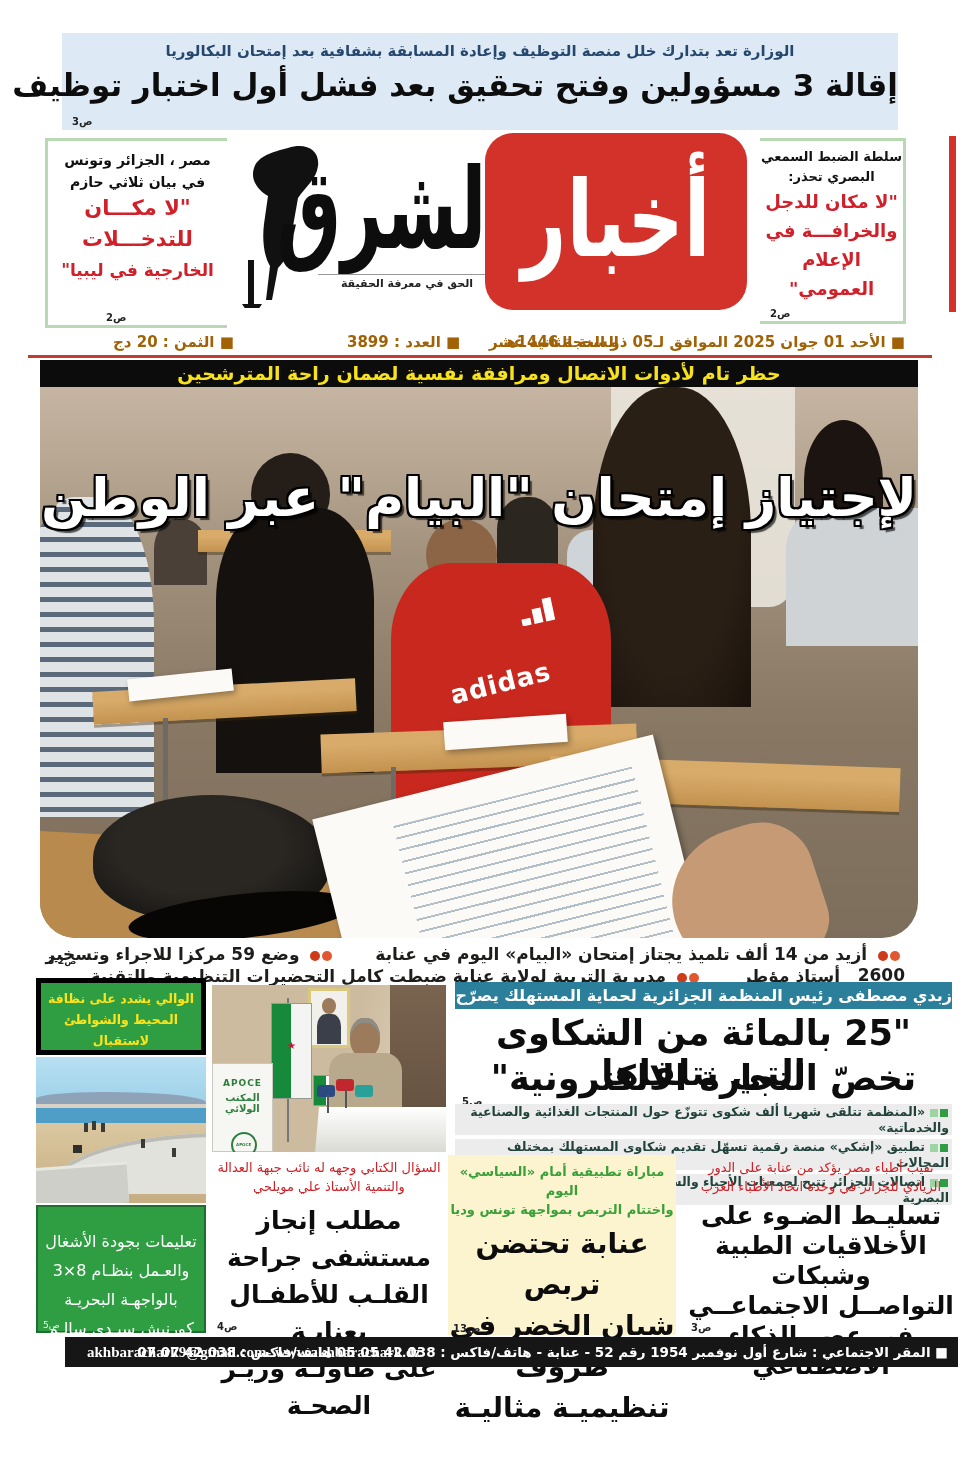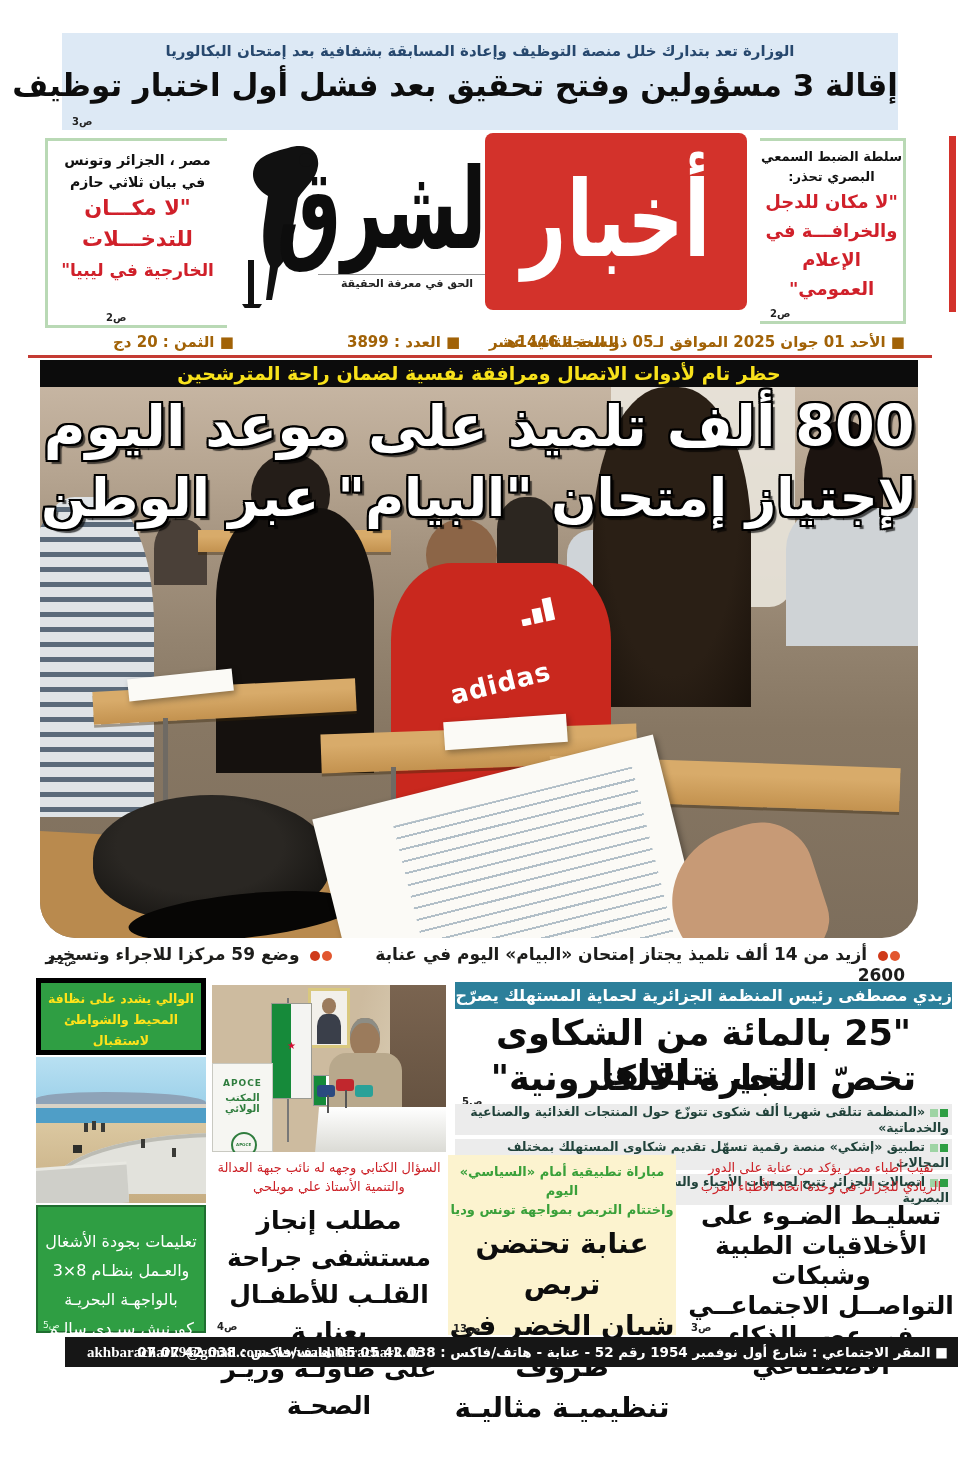--- a/index.html
+++ b/index.html
@@ -19,21 +19,21 @@
 
   
   .mh-left-box{left:45px;top:138px;width:182px;height:190px;border:3px solid #b9d9b5;border-right:none;padding-top:8px;box-sizing:border-box;}
   .mh-box-black{font-size:14px;line-height:22px;color:#111;font-weight:bold;}
   .mh-left-red1{font-size:21px;line-height:31px;color:#d0202a;font-weight:bold;}
   .mh-left-red3{font-size:17px;line-height:30px;color:#d0202a;font-weight:bold;}
   .mh-left-pref{position:absolute;left:58px;bottom:2px;}
   .horse{left:228px;top:140px;}
   .logo-black{left:296px;top:144px;width:215px;font-size:72px;font-weight:bold;color:#0d0d0d;transform:scaleY(1.55);transform-origin:50% 0;letter-spacing:-2px;}
   .logo-tagline{left:318px;top:274px;width:178px;font-size:11px;font-weight:bold;color:#222;letter-spacing:1px;border-top:1px solid #999;padding-top:2px;}
-  .logo-red-box{left:485px;top:133px;width:262px;height:177px;background:#d3322b;border-radius:8px;}
+  .logo-red-box{left:485px;top:133px;width:262px;height:177px;background:#d3322b;border-radius:28px;}
   .logo-red-word{left:0;top:26px;width:100%;font-size:78px;font-weight:bold;color:#fff;transform:scaleY(1.35);transform-origin:50% 0;letter-spacing:-2px;}
   .mh-right-box{left:760px;top:138px;width:146px;height:186px;border:3px solid #b9d9b5;border-left:none;padding-top:6px;box-sizing:border-box;}
   .mh-right-black{font-size:13px;line-height:20px;color:#111;font-weight:bold;}
   .mh-right-red{font-size:18px;line-height:29px;color:#d0202a;font-weight:bold;}
   .mh-right-pref{position:absolute;left:10px;bottom:2px;}
   .red-strip{left:949px;top:136px;width:7px;height:176px;background:#d3322b;}
 
   
   .dl{top:333px;font-size:15px;font-weight:bold;color:#a16207;}
   .dl-date{right:55px;}
@@ -233,30 +233,35 @@
     <div class="pm pm-leg" style="left:66%;top:76%;height:22%;"></div>
     <div class="pm pm-paper" style="left:10%;top:52%;width:12%;height:4%;transform:rotate(-6deg);"></div>
     <div class="pm pm-paper" style="left:46%;top:60%;width:14%;height:5%;transform:rotate(-4deg);"></div>
     <div class="pm pm-fg-desk"></div>
     <div class="pm pm-cap"></div>
     <div class="pm pm-capbrim"></div>
     <div class="pm pm-paper" style="left:34%;top:70%;width:40%;height:48%;transform:rotate(-14deg);">
       <div class="pm-paper-lines"></div>
     </div>
     <div class="pm pm-hand"></div>
-    <div class="abs lead-h1 ctr rtl outline">800 ألف تلميذ على موعد اليوم</div>
     <div class="abs lead-h2 ctr rtl outline">لإجتياز إمتحان "البيام" عبر الوطن</div>
   </div>
 
   <div class="abs lead-bullets1 rtl">
     <span class="dots"><i class="dot-a"></i><i class="dot-b"></i></span>
     <span>أزيد من 14 ألف تلميذ يجتاز إمتحان «البيام» اليوم في عنابة</span>
     <span style="display:inline-block;width:26px;"></span>
     <span class="dots"><i class="dot-a"></i><i class="dot-b"></i></span>
     <span>وضع 59 مركزا للاجراء وتسخير 2600</span>
+  </div>
+  <div class="abs lead-bullets2 rtl">
+    <span>أستاذ مؤطر</span>
+    <span style="display:inline-block;width:26px;"></span>
+    <span class="dots"><i class="dot-a"></i><i class="dot-b"></i></span>
+    <span>مديرية التربية لولاية عنابة ضبطت كامل التحضيرات التنظيمية والتقنية</span>
   </div>
   <div class="abs lead-pref pageref">ص2-3</div>
 
   <div class="abs wali-box">
     <div class="abs wali-text ctr rtl pre">الوالي يشدد على نظافة
 المحيط والشواطئ لاستقبال
 ضيوف بونة</div>
   </div>
   <div class="abs photo-beach">
     <div class="abs bch-mtn"></div>

